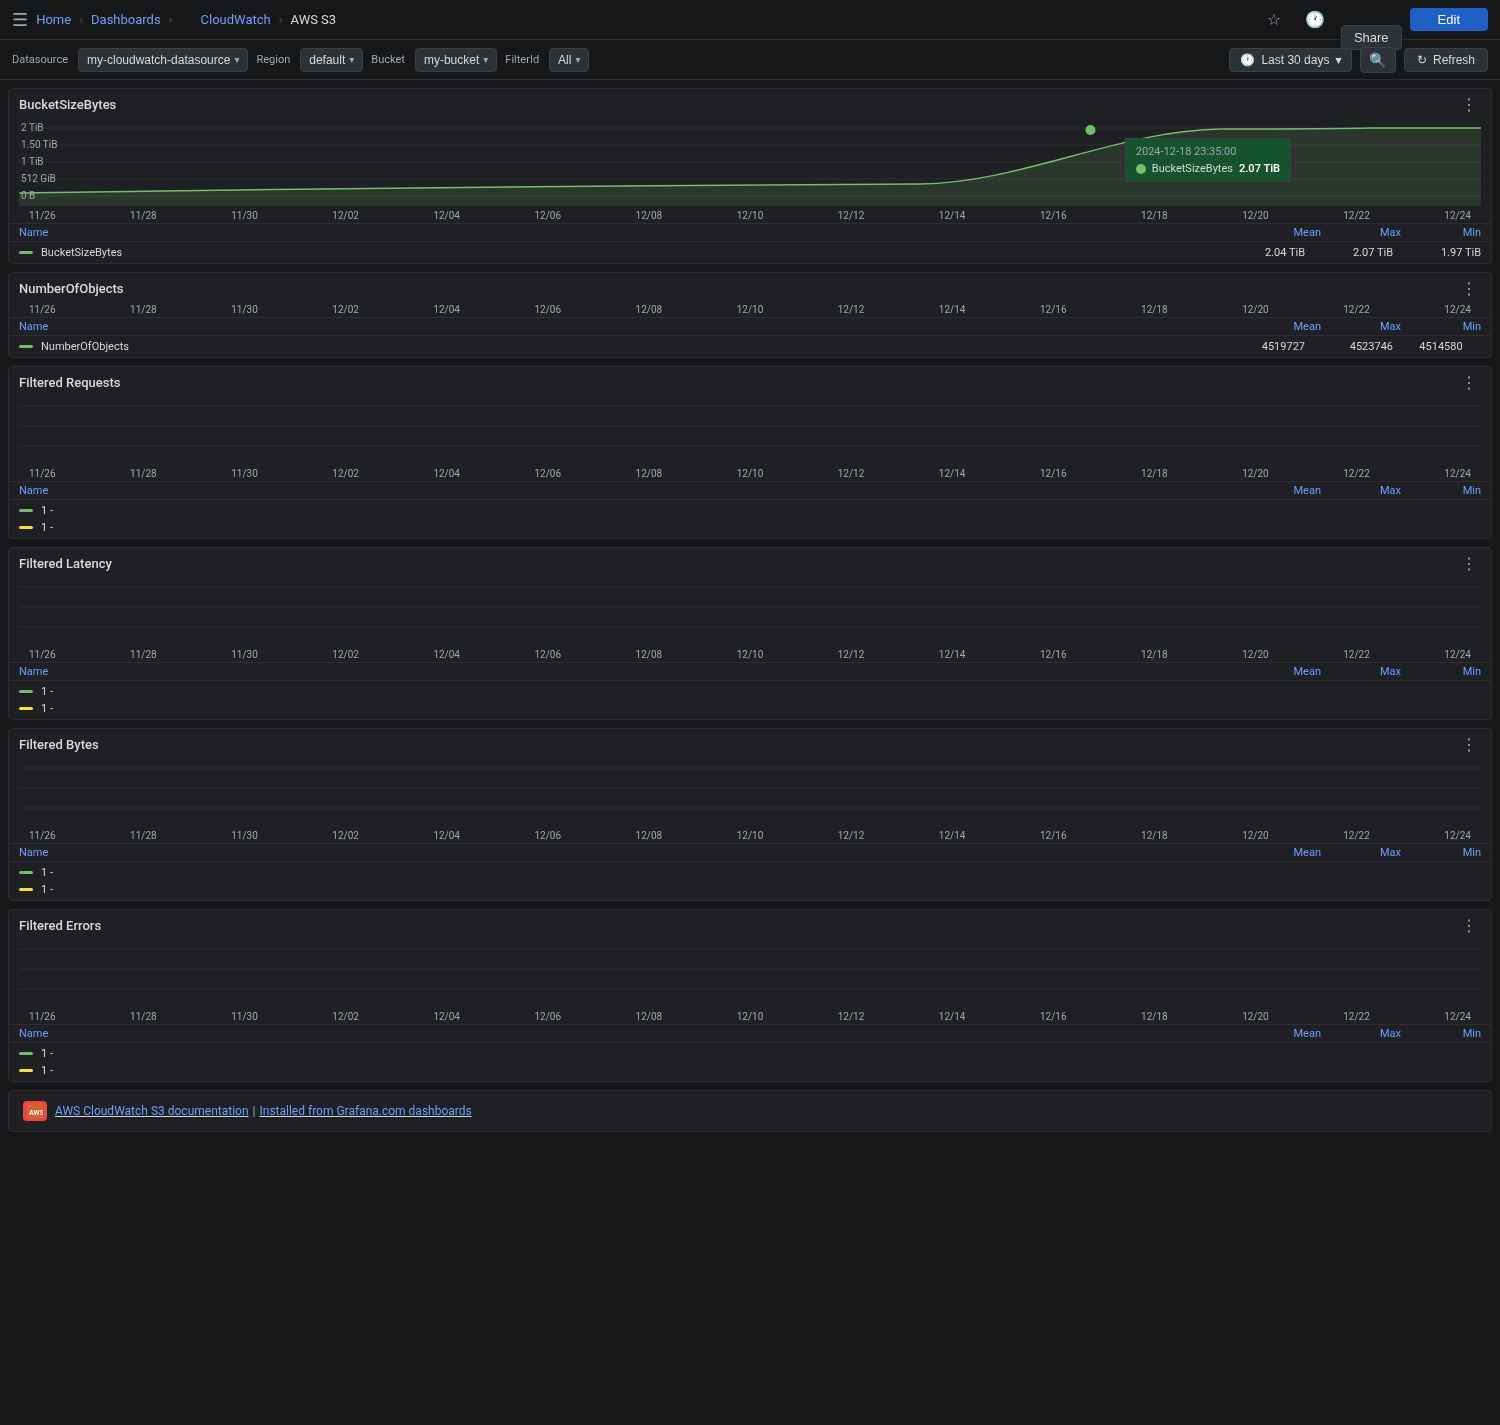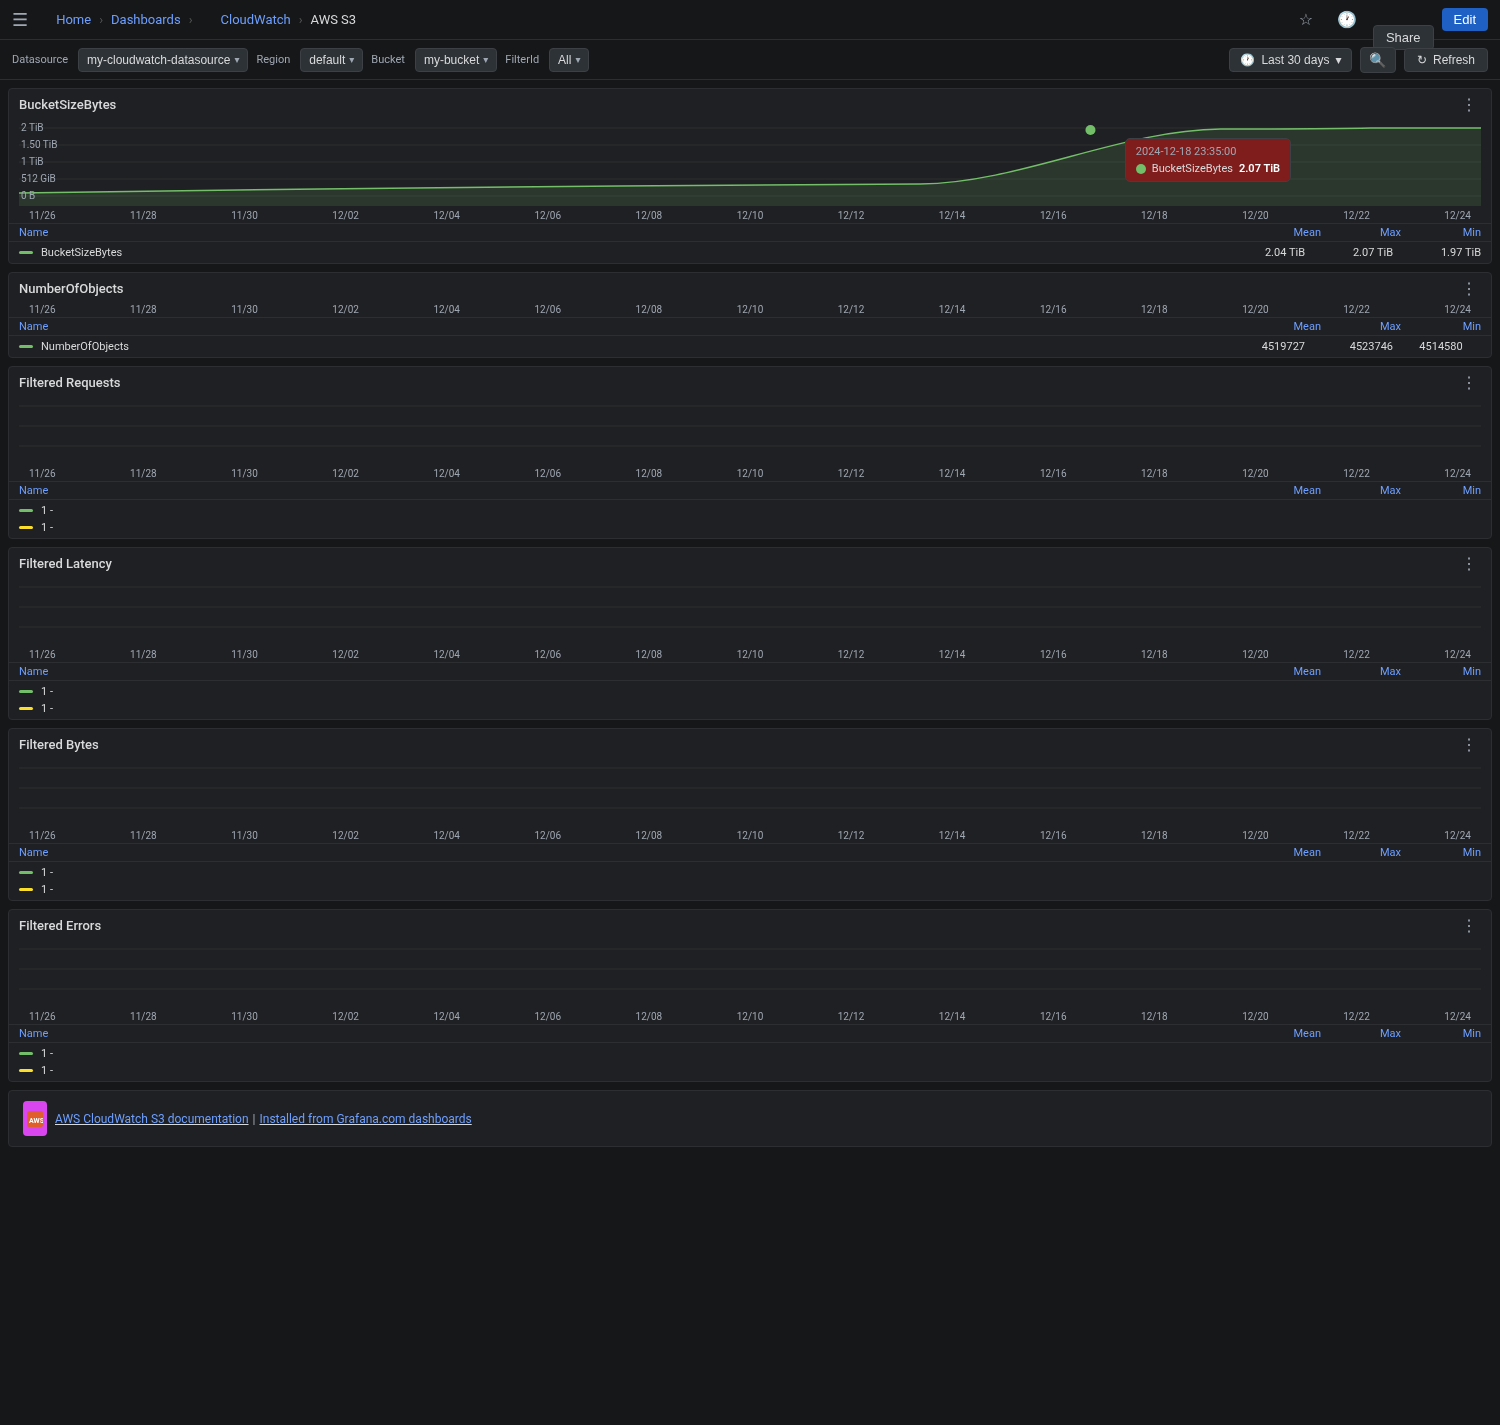--- a/index.html
+++ b/index.html
@@ -55,21 +55,21 @@
       padding: 4px 12px;
       border-radius: 4px;
       font-size: 13px;
       margin-top: 36px;
     }
     .btn-edit {
       background: #1f60c4;
       border: none;
       color: #fff;
       cursor: pointer;
-      padding: 4px 12px;
+      padding: 4px 28px;
       border-radius: 4px;
       font-size: 13px;
     }
 
     
     .toolbar {
       background: #161719;
       border-bottom: 1px solid #2c2e31;
       height: 40px;
       display: flex;
@@ -206,23 +206,23 @@
       display: flex;
       justify-content: space-between;
       padding: 2px 10px;
       font-size: 10px;
       color: #9fa7b3;
     }
 
     
     .tooltip-box {
       position: absolute;
-      background: #7f1d1d;
+      background: #14532d;
       border: 1px solid #3d4045;
-      border-radius: 5px;
+      border-radius: 0;
       padding: 6px 10px;
       font-size: 11px;
       color: #d8d9da;
       right: 190px;
       top: 20px;
       min-width: 160px;
       z-index: 10;
     }
     .tooltip-time {
       color: #9fa7b3;
@@ -253,22 +253,22 @@
       background: #1f2023;
       border: 1px solid #2c2e31;
       border-radius: 4px;
       padding: 10px 14px;
       display: flex;
       align-items: center;
       gap: 8px;
     }
     .doc-icon {
       width: 24px;
-      height: 35px;
-      background: #d946ef;
+      height: 20px;
+      background: #ef4444;
       border-radius: 4px;
       display: flex;
       align-items: center;
       justify-content: center;
       color: #fff;
       font-size: 11px;
       font-weight: bold;
       flex-shrink: 0;
     }
     .doc-links {
@@ -285,21 +285,21 @@
     .doc-sep { color: #9fa7b3; }
 
     .hamburger-icon { font-size: 18px; }
   </style>
 </head>
 <body>
 
 <div class="topnav">
   <div class="topnav-left">
     <span class="hamburger-icon" style="cursor:pointer;color:#9fa7b3;">☰</span>
-    <span style="color:#6e9fff;cursor:pointer;margin-left:20px;">Home</span>
+    <span style="color:#6e9fff;cursor:pointer;">Home</span>
     <span class="sep">›</span>
     <span style="color:#6e9fff;cursor:pointer;">Dashboards</span>
     <span class="sep">›</span>
     <span style="color:#6e9fff;cursor:pointer;margin-left:20px;">CloudWatch</span>
     <span class="sep">›</span>
     <span class="page-title">AWS S3</span>
   </div>
   <div class="topnav-right">
     <button class="icon-btn" title="Star">
       <span>☆</span>

